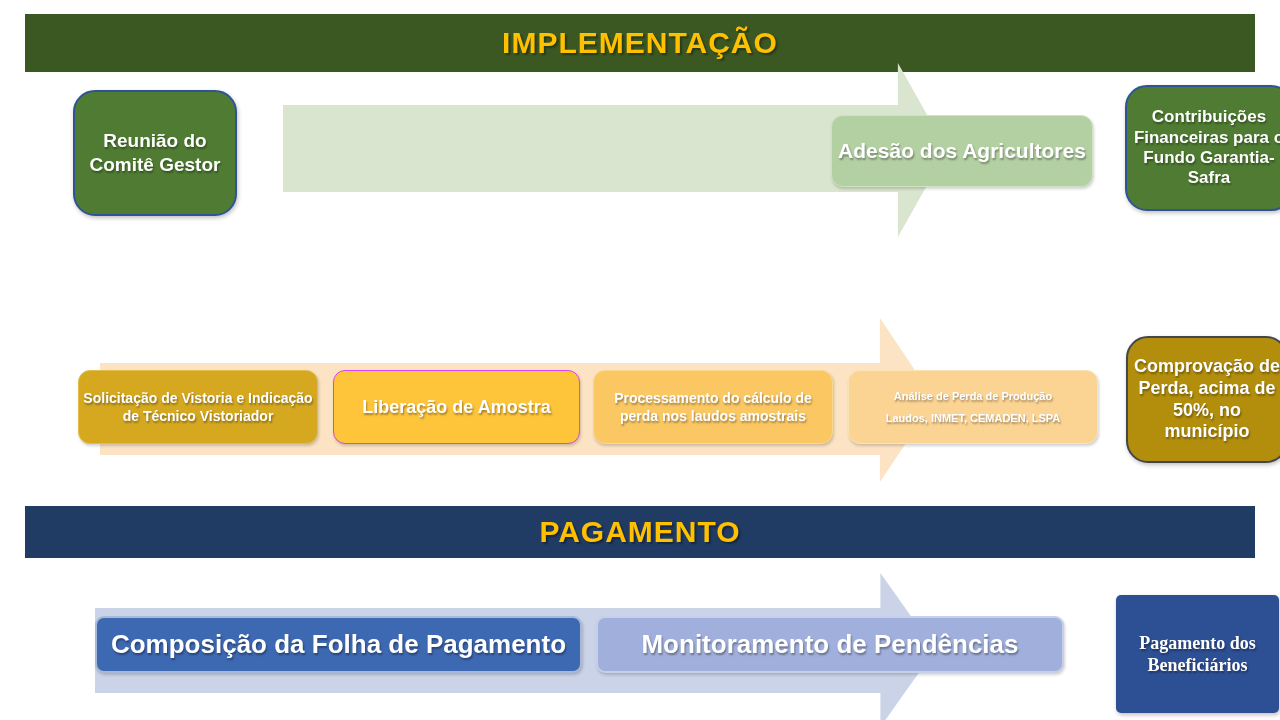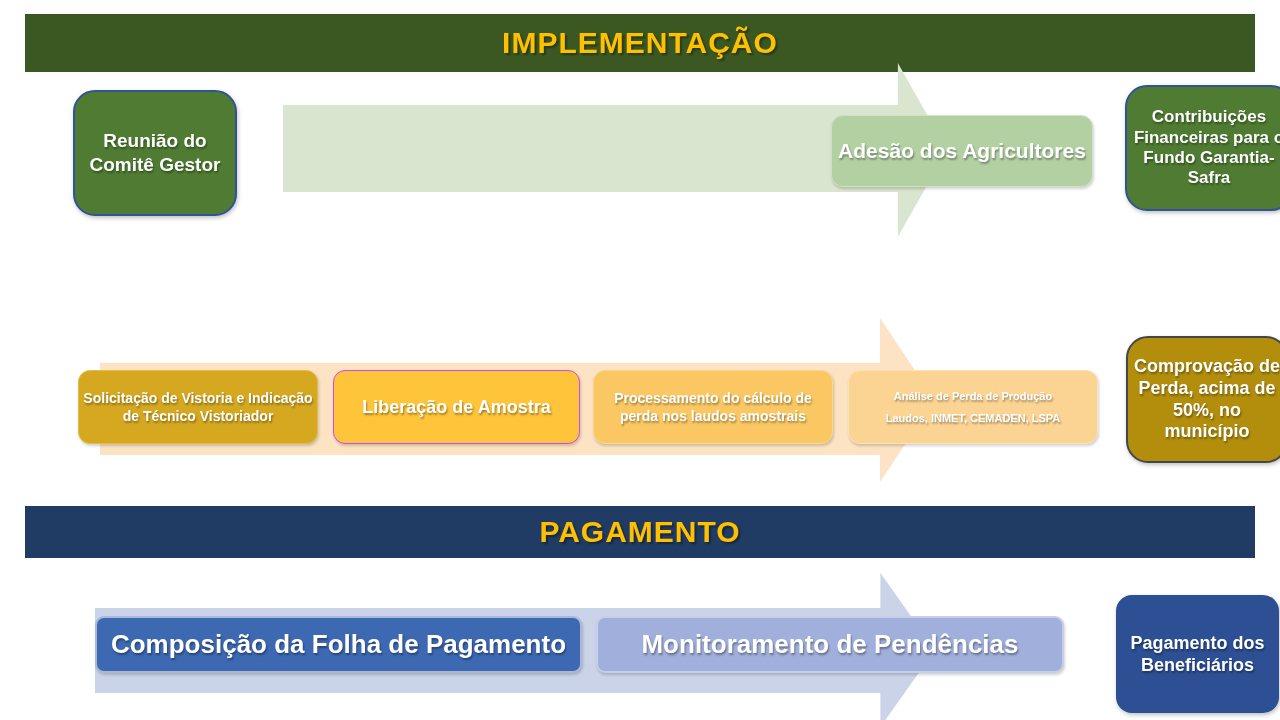--- a/index.html
+++ b/index.html
@@ -54,21 +54,21 @@
   #step-analise .subline{margin-top:7px;}
   #box-comprovacao{left:1078px;top:336px;width:162px;height:127px;background:#B28E0C;
                border:2px solid #43464B;font-size:18px;line-height:1.2;padding:4px;}
 
   
   #step-folha{left:47px;top:616px;width:487px;height:57px;background:#3D68B2;
                border:2px solid #A8B8D8;font-size:26px;border-radius:9px;}
   #step-pendencias{left:548px;top:616px;width:468px;height:57px;background:#A0AFDB;
                border:2px solid #C6CFE8;font-size:26px;border-radius:9px;}
   #box-beneficiarios{left:1068px;top:595px;width:163px;height:118px;background:#2D4F93;
-               font-size:18px;line-height:1.25;border-radius:16px;padding:2px;}
+               font-size:18px;line-height:1.25;border-radius:5px;padding:2px;font-family:Liberation Serif, serif;}
 </style>
 </head>
 <body>
 
 <div class="page">
 
   <div class="title-bar" id="bar-impl">
     <span>IMPLEMENTAÇÃO</span>
   </div>
 

